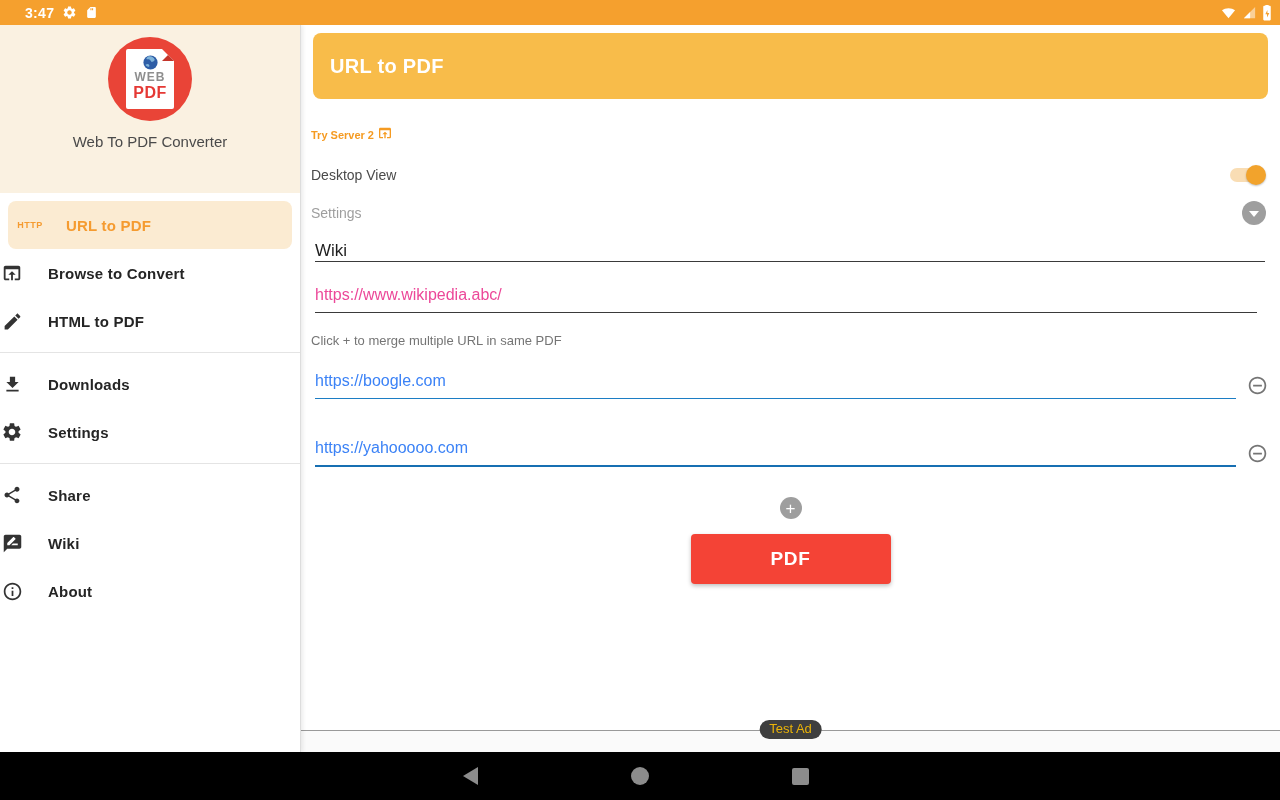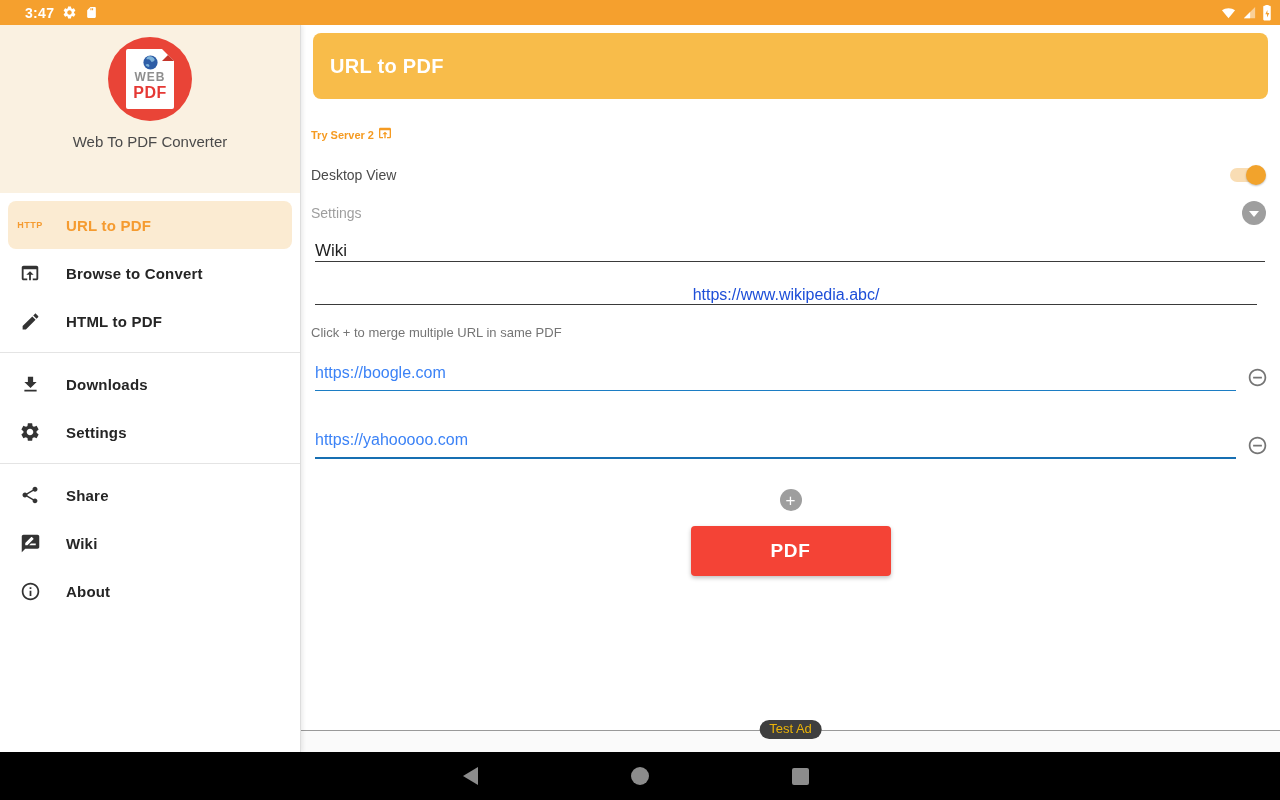--- a/index.html
+++ b/index.html
@@ -23,21 +23,21 @@
   .logo-page { position:relative; width:48px; height:60px; background:#fff; border-radius:2px;
     clip-path:polygon(0 0, 36px 0, 48px 12px, 48px 60px, 0 60px);
     display:flex; flex-direction:column; align-items:center; }
   .logo-fold { position:absolute; top:0; right:0; width:0; height:0;
     border-style:solid; border-width:0 0 12px 12px; border-color:transparent transparent #C4352B transparent; }
   .logo-web { font-size:12px; font-weight:bold; color:#8E8E8E; letter-spacing:1px; line-height:13px; }
   .logo-pdf { font-size:16px; font-weight:bold; color:#E53935; letter-spacing:.5px; line-height:17px; }
   .app-title { margin-top:12px; font-size:15px; color:#4A4A4A; }
 
   .menu { padding-top:8px; }
-  .menu-item { height:48px; display:flex; align-items:center; padding-left:18px; cursor:pointer; }
+  .menu-item { height:48px; display:flex; align-items:center; cursor:pointer; }
   .menu-item .mi-icon { width:24px; display:flex; justify-content:center; align-items:center; }
   .menu-item .mi-label { margin-left:24px; font-size:15px; font-weight:bold; color:#252525; letter-spacing:.2px; }
   .menu-item.selected { margin:0 8px; border-radius:8px; background:#FBEBD2; padding-left:10px; }
   .menu-item.selected .mi-label { color:#F59B30; }
   .http-glyph { font-size:9px; font-weight:bold; color:#F59B30; letter-spacing:.5px; }
   .divider { height:1px; background:#E4E4E4; margin:7px 0; }
 
   
   .main { position:absolute; top:25px; left:301px; right:0; bottom:48px; background:#fff; }
   .banner { margin:8px 12px 0 12px; height:66px; background:#F8BC4A; border-radius:8px;
@@ -58,22 +58,22 @@
 
   .expander { width:24px; height:24px; border-radius:50%; background:#9E9E9E; display:flex;
     align-items:center; justify-content:center; cursor:pointer; }
   .tri-down { width:0; height:0; border-left:5px solid transparent; border-right:5px solid transparent;
     border-top:6px solid #fff; margin-top:1px; }
 
   .field-title { display:block; margin:16px 15px 0 14px; width:calc(100% - 29px); border:none; outline:none;
     font-size:17px; color:#1E1E1E; border-bottom:1px solid #3A3A3A; 
     font-family:"Liberation Sans",sans-serif; background:transparent; }
   .field-url { display:block; margin:24px 23px 0 14px; width:calc(100% - 37px); border:none; outline:none;
-    font-size:16px; color:#1d4ed8; border-bottom:1px solid #3A3A3A; 
-    font-family:"Liberation Sans",sans-serif; background:transparent;text-align:center; }
+    font-size:16px; color:#ec4899; border-bottom:1px solid #3A3A3A; padding-bottom:8px;
+    font-family:"Liberation Sans",sans-serif; background:transparent; }
   .hint { margin:20px 0 0 10px; font-size:13px; color:#757575; }
 
   .merge-row { display:flex; align-items:center; padding:0 12px 0 14px; }
   .merge-row.first { margin-top:24px; }
   .merge-row.second { margin-top:40px; }
   .merge-input { flex:1; border:none; outline:none; font-size:16px; color:#3b82f6;
     padding-bottom:8px; font-family:"Liberation Sans",sans-serif; background:transparent; }
   .merge-input.u15 { border-bottom:1.5px solid #1C7DC4; }
   .merge-input.u20 { border-bottom:2px solid #176FB2; }
   .remove-btn { margin-left:11px; width:21px; height:21px; cursor:pointer; flex:0 0 auto; }

